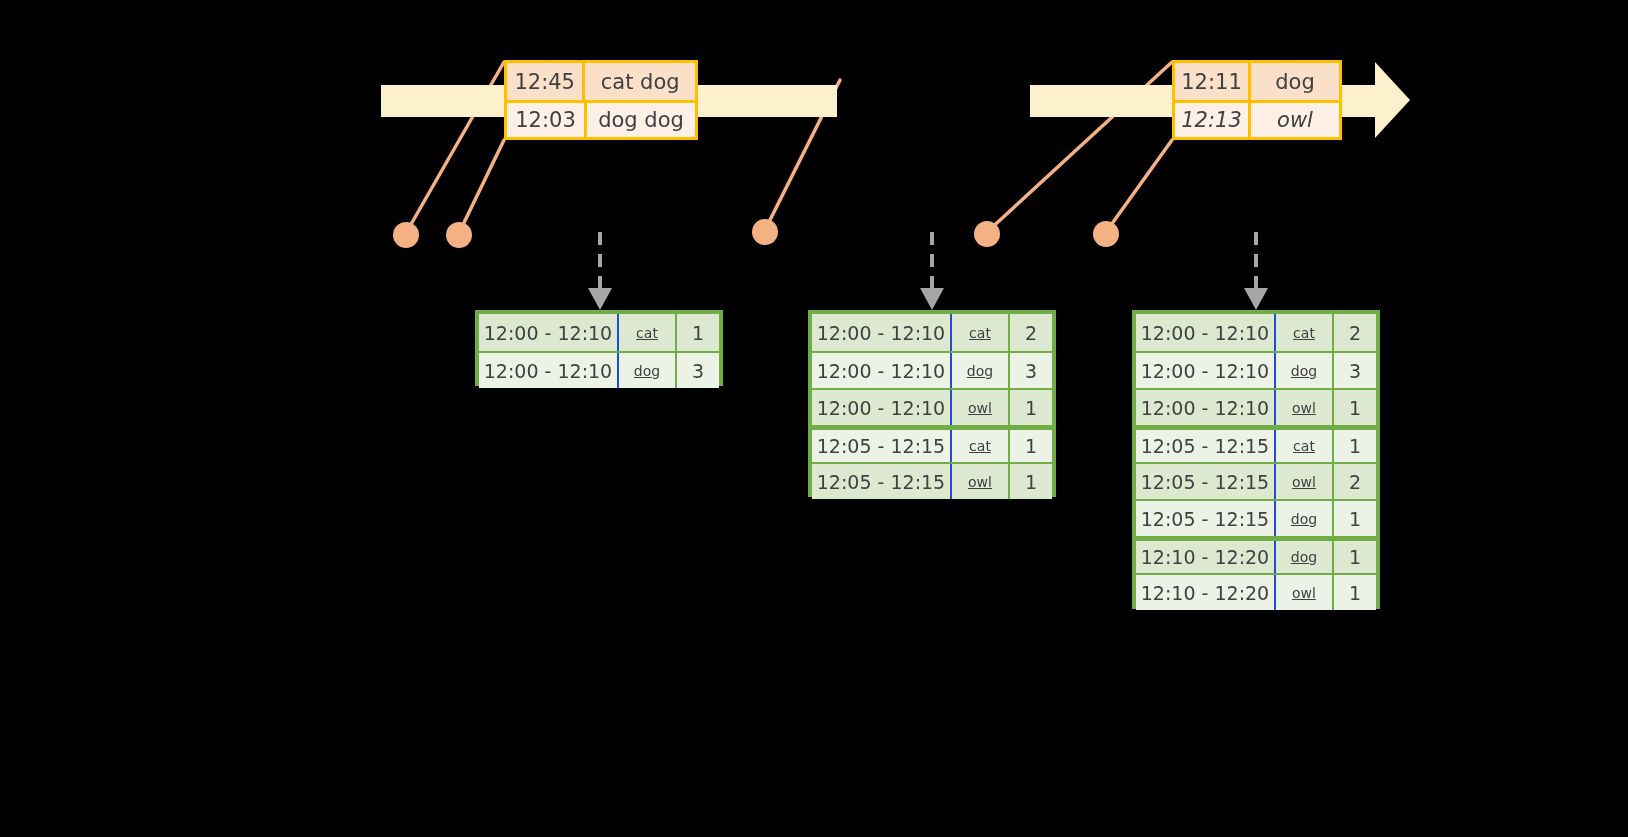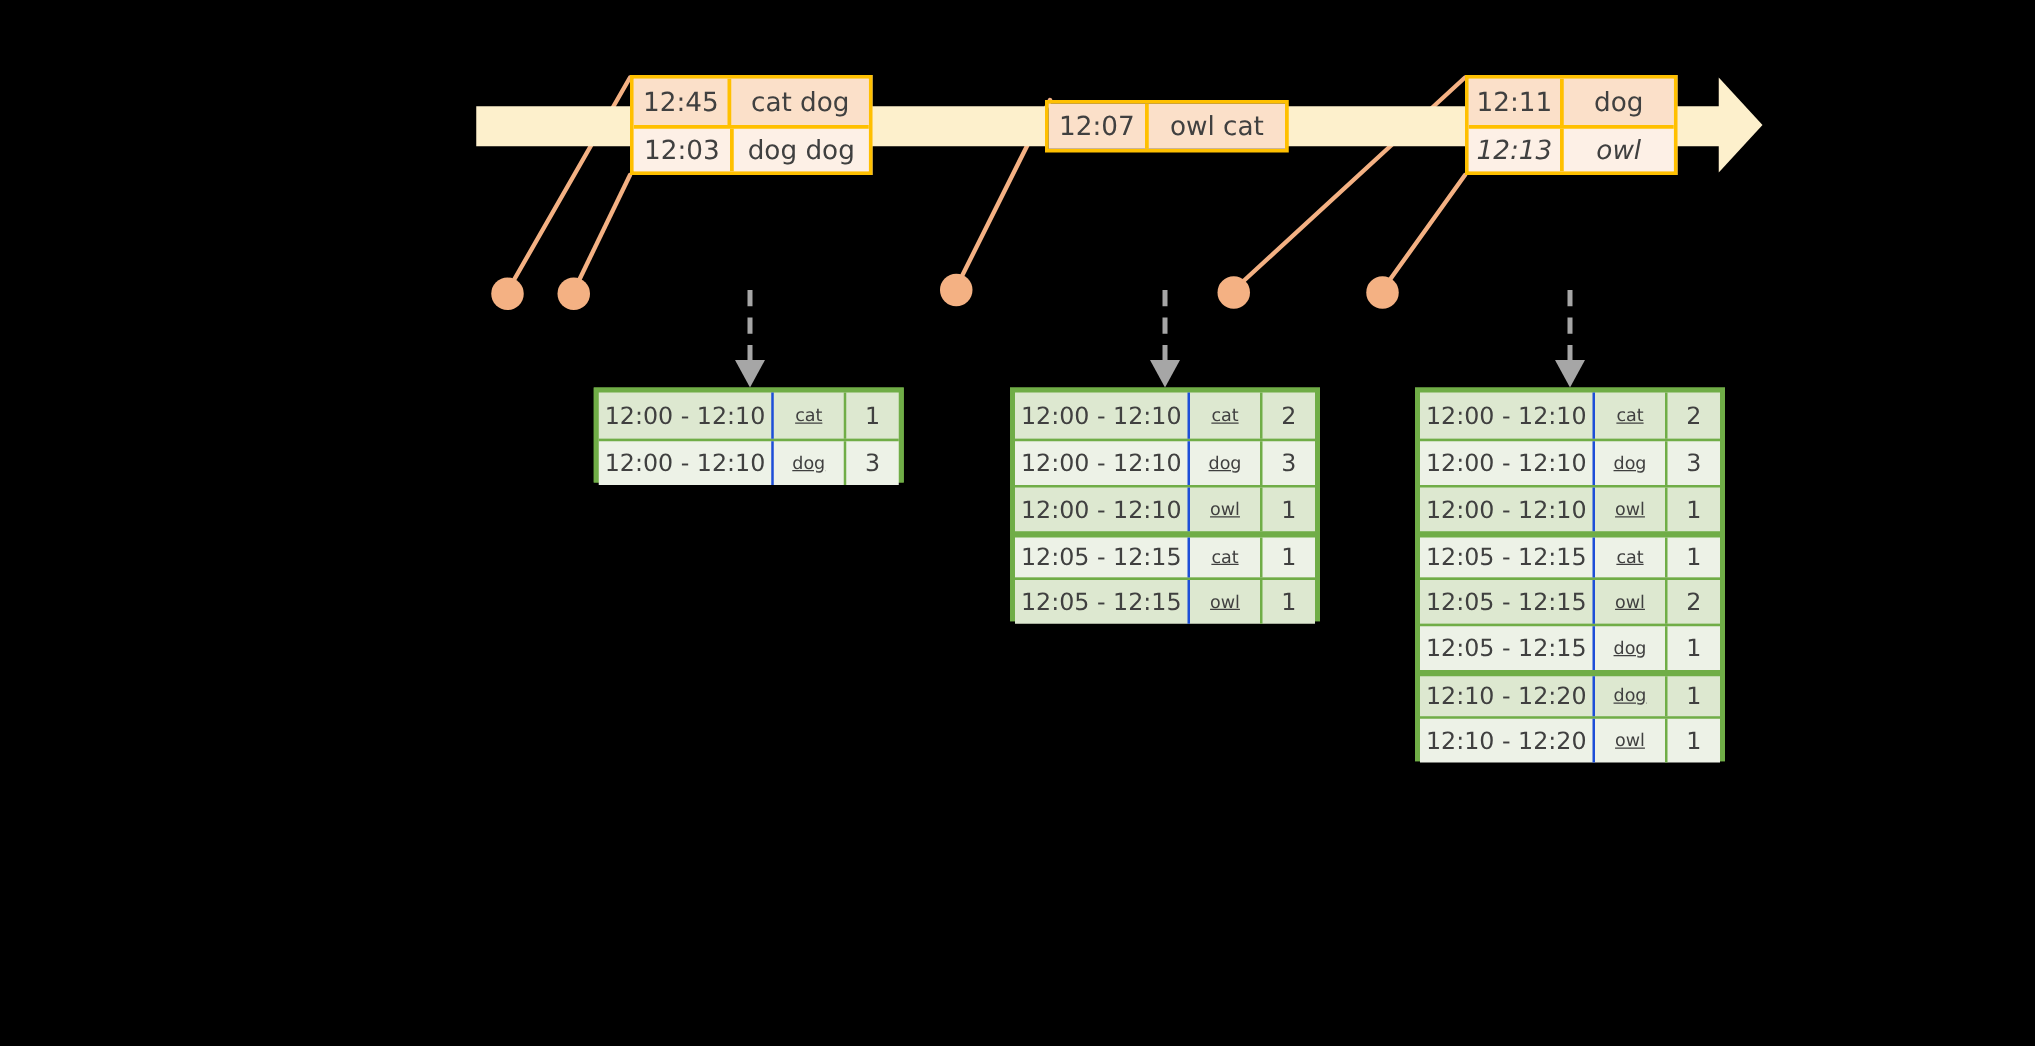--- a/index.html
+++ b/index.html
@@ -142,26 +142,20 @@
     <div class="event-row shade-a" style="height:37px;">
       <div class="ev-time" style="width:80px;">12:45</div>
       <div class="ev-val" style="width:112px;">cat dog</div>
     </div>
     <div class="event-row shade-b" style="height:37px;">
       <div class="ev-time" style="width:80px;">12:03</div>
       <div class="ev-val" style="width:108px;">dog dog</div>
     </div>
   </div>
 
-  <div class="event-box" style="left:836px; top:80px; width:195px; height:42px;">
-    <div class="event-row shade-a" style="height:36px;">
-      <div class="ev-time" style="width:80px;">12:07</div>
-      <div class="ev-val" style="width:109px;">owl cat</div>
-    </div>
-  </div>
 
   <div class="event-box" style="left:1172px; top:60px; width:170px; height:80px;">
     <div class="event-row shade-a" style="height:37px;">
       <div class="ev-time" style="width:76px;">12:11</div>
       <div class="ev-val" style="width:88px;">dog</div>
     </div>
     <div class="event-row shade-b" style="height:37px;font-style:italic;">
       <div class="ev-time" style="width:76px;">12:13</div>
       <div class="ev-val" style="width:88px;">owl</div>
     </div>

